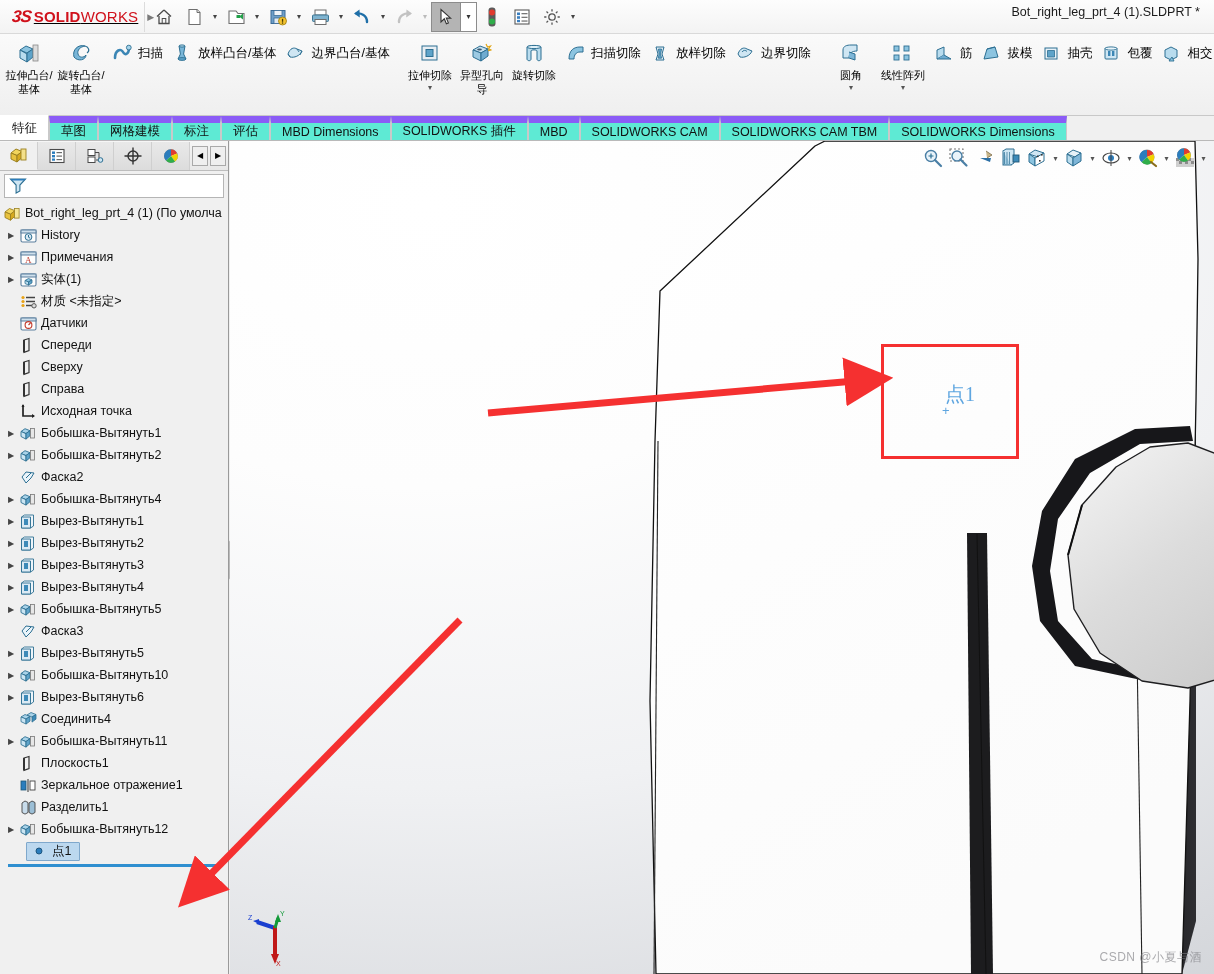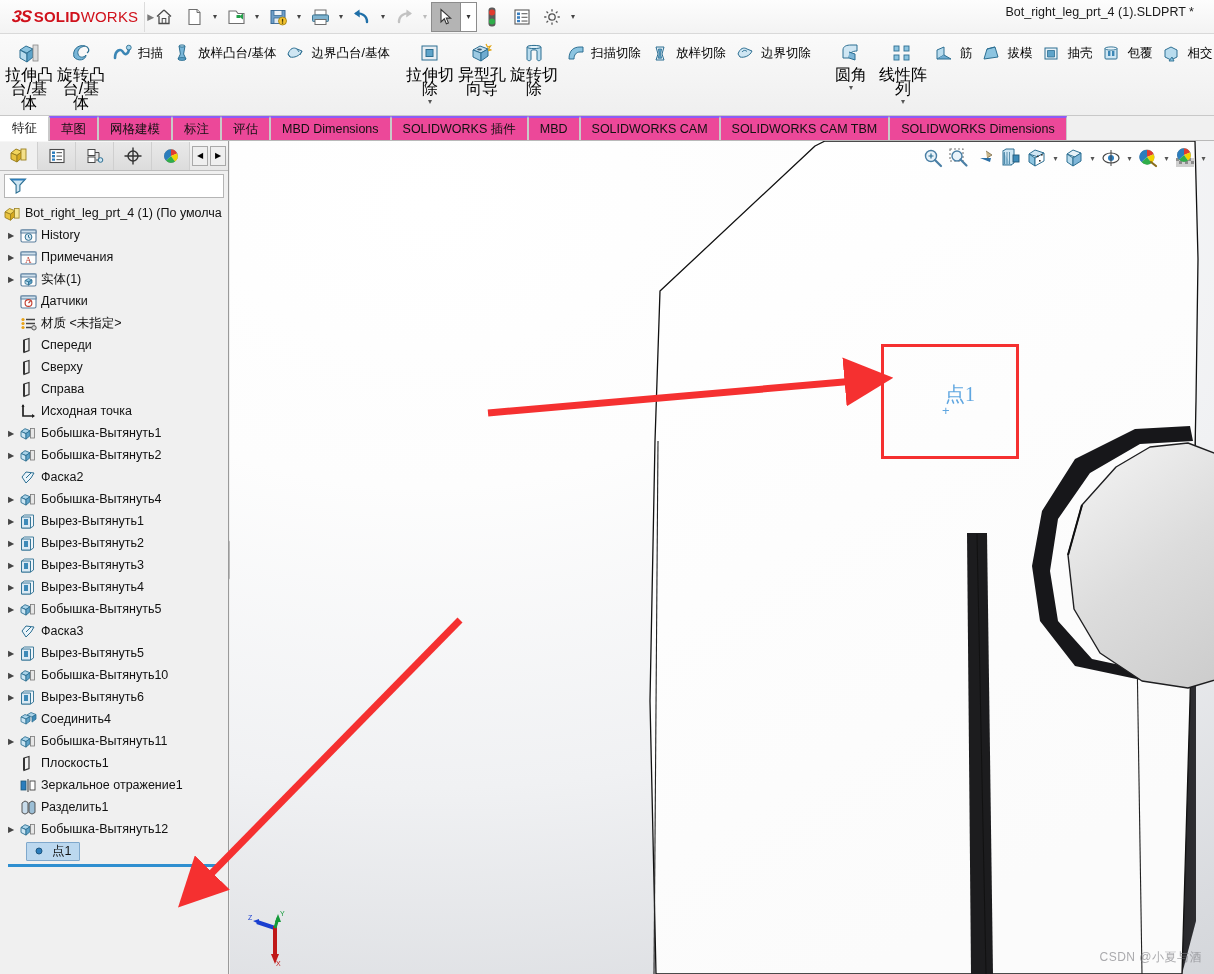--- a/index.html
+++ b/index.html
@@ -23,80 +23,80 @@
   }
   .sw-logo {
     width: 140px; height: 34px; display: flex; align-items: center;
     padding-left: 12px; gap: 3px;
   }
   .sw-ds {
     color: #d0111b; font-weight: bold; font-size: 17px;
     font-style: italic; letter-spacing: -1px; line-height: 1;
     transform: skewX(-6deg);
   }
-  .sw-name { font-size: 15px; letter-spacing: .2px; }
+  .sw-name { font-size: 15px; letter-spacing: .2px; text-decoration: underline; }
   .sw-name b { color: #d0111b; font-weight: bold; }
   .sw-name i { color: #d0111b; font-weight: normal; font-style: normal; }
   .tb-arrow { color:#7a7a7a; font-size:9px; margin-left:6px; }
   .tb-sep { width:1px; height:30px; background:#dcdcdc; margin:0 4px; }
   .tb-btn {
     width: 30px; height: 30px; display:flex; align-items:center; justify-content:center;
     cursor: default;
   }
   .tb-btn.active { background:#b4b4b4; border:1px solid #8c8c8c; }
   .tb-cara { font-size: 8px; color:#444; width:12px; text-align:center; }
   .doc-title {
-    position:absolute; right: 20px; top: 0; height: 24px;
+    position:absolute; right: 14px; top: 0; height: 24px;
     display:flex; align-items:center; font-size: 12.5px; color:#1a1a1a;
   }
 
   
   .ribbon {
     position:absolute; left:0; top:34px; width:1214px; height:82px;
     background: linear-gradient(#fafafa, #efefef);
     border-bottom:1px solid #c8c8c8;
     display:flex; align-items:flex-start;
   }
   .rgroup { display:flex; height:82px; align-items:flex-start; padding: 2px 3px 0 3px; }
   .rsep { width:1px; height:74px; background:#d5d5d5; margin: 3px 2px 0 2px; }
   .rbig {
     width: 52px; display:flex; flex-direction:column; align-items:center;
     padding-top: 4px; cursor:default;
   }
   .rbig .ico { height: 26px; display:flex; align-items:center; justify-content:center; }
   .rbig .lbl {
-    font-size: 16px; line-height: 14px; text-align:center; color:#000;
+    font-size: 11px; line-height: 14px; text-align:center; color:#000;
     margin-top: 2px; word-break: break-all;
   }
   .rbig .drop { font-size: 8px; color:#555; margin-top: 1px; }
   .rsmallcol { display:flex; padding-top: 5px; }
   .rsmall {
     display:flex; align-items:center; gap: 5px; height: 24px;
     padding: 0 4px; cursor:default;
   }
   .rsmall .ico { width: 22px; height:20px; display:flex; align-items:center; justify-content:center; }
   .rsmall .lbl { font-size: 12.5px; color:#000; white-space:nowrap; }
   .instant3d {
     width: 48px; height: 78px; margin-top:2px;
     background: #b8b8b8; border:1px solid #909090;
     display:flex; flex-direction:column; align-items:center; justify-content:center;
   }
   .instant3d .lbl { font-size:12px; margin-top:4px; }
 
   
   .tabstrip {
     position:absolute; left:0; top:116px; width:1214px; height:25px;
-    background:#f0f0f0; display:flex; align-items:center;
+    background:#f0f0f0; display:flex; align-items:flex-end;
     border-bottom:1px solid #b9b9b9;
   }
   .tab {
     height: 24px; padding: 0 11px; display:flex; align-items:center;
-    font-size: 12.5px; color:#111; background:#ec4899;
+    font-size: 12.5px; color:#111; background:#5eead4;
     border-left:1px solid #c9c9c9; border-right:1px solid #c9c9c9;
-    border-top:2px solid #8b5cf6; cursor:default; white-space:nowrap;
+    border-top:7px solid #8b5cf6; cursor:default; white-space:nowrap;
   }
   .tab.sel {
     background:#ffffff; border-top:1px solid #ffffff;
     border-left:1px solid #ffffff; border-right:1px solid #c9c9c9;
     height:25px; font-weight:normal;
   }
 
   
   .leftpanel {
     position:absolute; left:0; top:141px; width:229px; height:833px;
@@ -655,44 +655,44 @@
                 <path d="M6 9.5 l0 3 l3.5 1.6 l0-3.2 z" fill="#b9dcee" stroke="#2d6f92" stroke-width=".8"></path>
                 <path d="M9.5 10.9 l3.5-2 l0 3 l-3.5 2.2 z" fill="#5ea3c9" stroke="#2d6f92" stroke-width=".8"></path>
               </svg>
             </span>
             <span class="tlbl">实体(1)</span>
           </div>
           <div class="trow">
             <span class="exp"></span>
             <span class="tico">
               <svg width="19" height="17" viewBox="0 0 19 17">
-                <rect x="2" y="3" width="15" height="12" rx="1.5" fill="#fdfdfd" stroke="#5b7f9e" stroke-width="1.1"></rect>
-                <rect x="2" y="3" width="15" height="3" fill="#cfe0ec" stroke="#5b7f9e" stroke-width="1"></rect>
-                <circle cx="9.5" cy="10" r="3.4" fill="#fff" stroke="#c0392b" stroke-width="1.1"></circle>
-                <path d="M9.5 10 l2-2" stroke="#c0392b" stroke-width="1.1"></path>
-              </svg>
-            </span>
-            <span class="tlbl">Датчики</span>
-          </div>
-          <div class="trow">
-            <span class="exp"></span>
-            <span class="tico">
-              <svg width="19" height="17" viewBox="0 0 19 17">
                 <g fill="#e8a317">
                   <circle cx="4" cy="4.5" r="1.6"></circle>
                   <circle cx="4" cy="8.5" r="1.6"></circle>
                   <circle cx="4" cy="12.5" r="1.6"></circle>
                 </g>
                 <g stroke="#444" stroke-width="1.4">
                   <path d="M7 4.5 h9 M7 8.5 h9 M7 12.5 h6"></path>
                 </g>
                 <circle cx="15" cy="12.8" r="2.2" fill="#dcdcdc" stroke="#555" stroke-width="1"></circle>
               </svg>
             </span>
             <span class="tlbl">材质 &lt;未指定&gt;</span>
+          </div>
+          <div class="trow">
+            <span class="exp"></span>
+            <span class="tico">
+              <svg width="19" height="17" viewBox="0 0 19 17">
+                <rect x="2" y="3" width="15" height="12" rx="1.5" fill="#fdfdfd" stroke="#5b7f9e" stroke-width="1.1"></rect>
+                <rect x="2" y="3" width="15" height="3" fill="#cfe0ec" stroke="#5b7f9e" stroke-width="1"></rect>
+                <circle cx="9.5" cy="10" r="3.4" fill="#fff" stroke="#c0392b" stroke-width="1.1"></circle>
+                <path d="M9.5 10 l2-2" stroke="#c0392b" stroke-width="1.1"></path>
+              </svg>
+            </span>
+            <span class="tlbl">Датчики</span>
           </div>
           <div class="trow">
             <span class="exp"></span>
             <span class="tico">
               <svg width="19" height="17" viewBox="0 0 19 17">
                 <path d="M5 3 l5-1.5 l0 12 l-5 1.8 z" fill="none" stroke="#333" stroke-width="1.2"></path>
                 <path d="M5 3 l0 12.3" stroke="#333" stroke-width="2"></path>
               </svg>
             </span>
             <span class="tlbl">Спереди</span>

